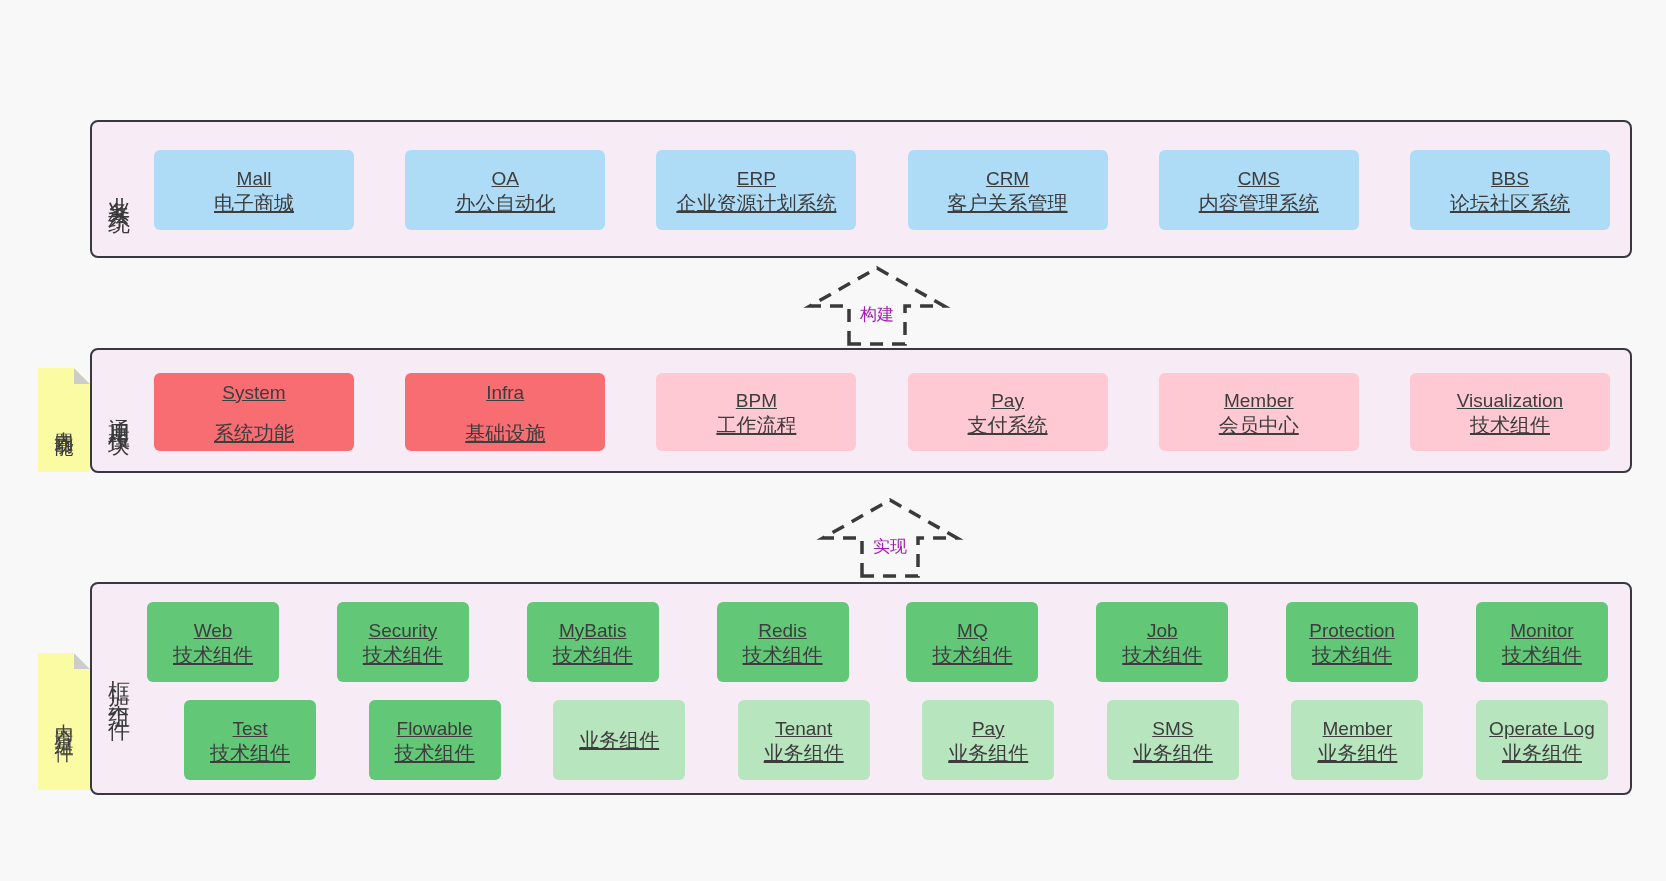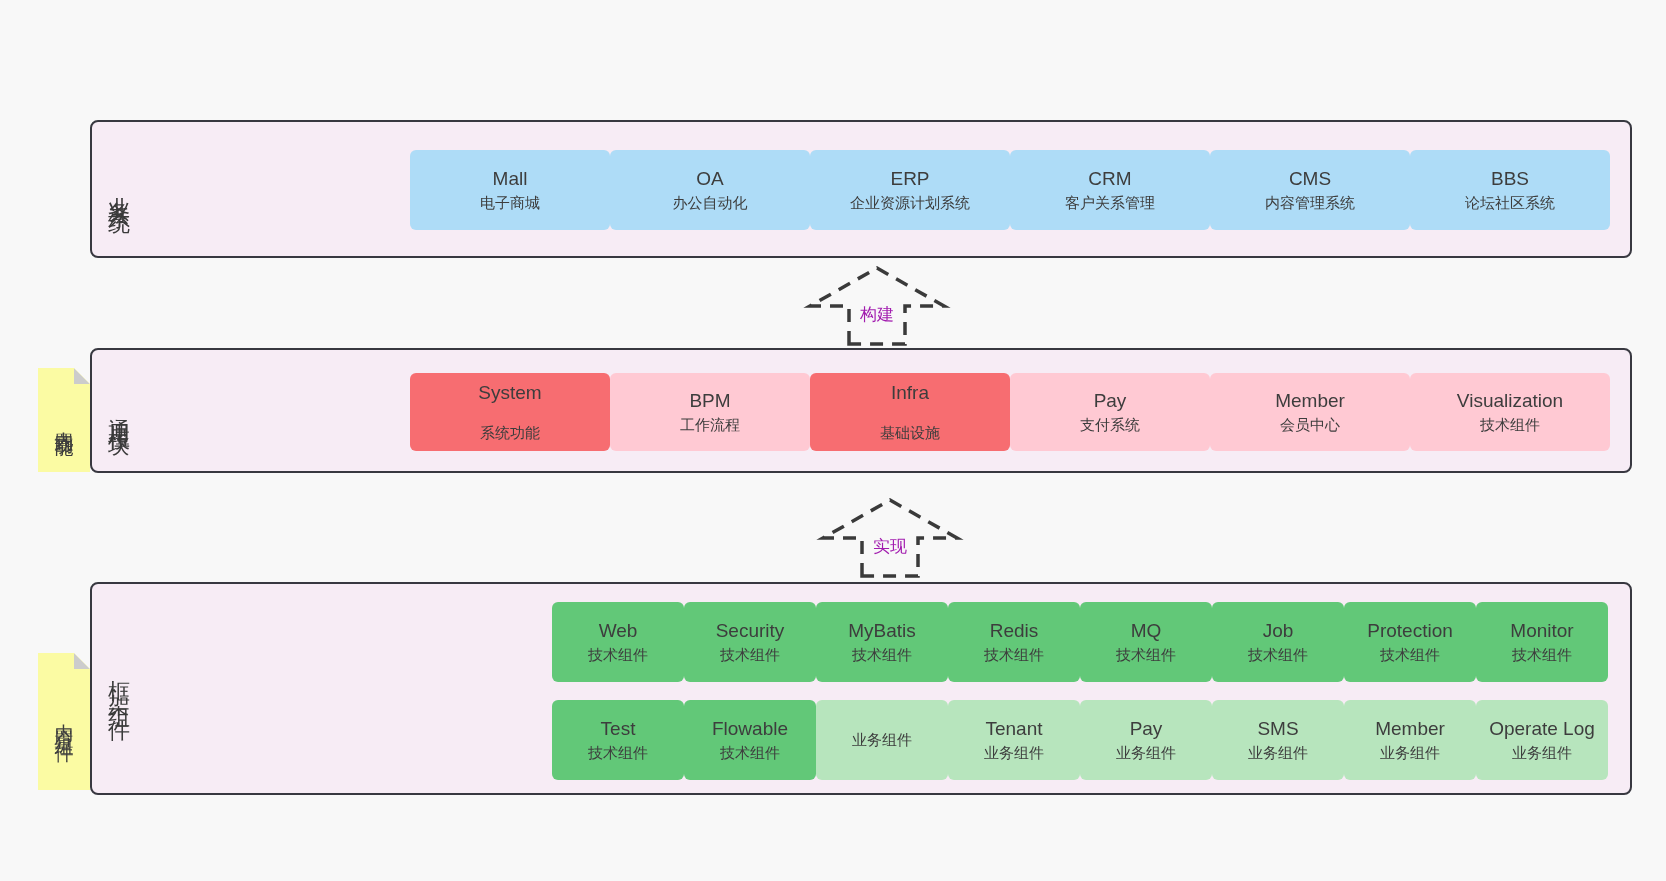--- a/index.html
+++ b/index.html
@@ -21,35 +21,35 @@
   .panel-1 { top: 348px; height: 125px; }
   .panel-2 { top: 582px; height: 213px; }
 
   .panel-label {
     position: absolute; left: 12px; top: 50%; transform: translateY(-50%);
     writing-mode: vertical-rl; text-orientation: upright;
     font-size: 22px; letter-spacing: 5px; color: #3a3a3a; white-space: nowrap;
   }
   .panel-2 .panel-label { letter-spacing: 13px; }
 
-  .box-row { position: absolute; display: flex; justify-content: flex-end; }
+  .box-row { position: absolute; display: flex; justify-content: space-between; text-decoration: underline; }
   .panel-0 .box-row { left: 62px; right: 20px; top: 28px; }
   .panel-1 .box-row { left: 62px; right: 20px; top: 23px; }
   .panel-2 .row-a  { left: 55px; right: 22px; top: 18px; }
   .panel-2 .row-b  { left: 55px; right: 22px; top: 116px; padding-left: 37px; }
 
   .box {
     width: 200px; height: 80px; border-radius: 6px;
     display: flex; flex-direction: column; justify-content: center; align-items: center;
     text-align: center; padding: 4px 10px; box-sizing: border-box;
   }
   .panel-1 .box { height: 78px; }
   .panel-2 .box { width: 132px; }
   .box-title    { font-size: 19px; line-height: 25px; }
-  .box-subtitle { font-size: 15px; line-height: 24px; }
+  .box-subtitle { font-size: 20px; line-height: 24px; }
 
   .blue        { background: var(--blue, #aedcf7); }
   .red         { background: var(--red, #f76d71); gap: 16px; }
   .pink        { background: var(--pink, #ffc9d3); }
   .green       { background: var(--green, #62c878); }
   .light-green { background: var(--light-green, #b7e5bd); }
 
   .sticky {
     position: absolute; left: 38px; width: 52px;
     background: var(--sticky-yellow, #fbfba3);
@@ -125,27 +125,27 @@
     <span class="arrow-label">构建</span>
   </div>
 
   <section class="panel panel-1">
     <div class="panel-label">通用模块</div>
     <div class="box-row">
         <div class="box red">
           <div class="box-title">System</div>
           <div class="box-subtitle">系统功能</div>
         </div>
-        <div class="box pink">
-          <div class="box-title">BPM</div>
-          <div class="box-subtitle">工作流程</div>
-        </div>
         <div class="box red">
           <div class="box-title">Infra</div>
           <div class="box-subtitle">基础设施</div>
+        </div>
+        <div class="box pink">
+          <div class="box-title">BPM</div>
+          <div class="box-subtitle">工作流程</div>
         </div>
         <div class="box pink">
           <div class="box-title">Pay</div>
           <div class="box-subtitle">支付系统</div>
         </div>
         <div class="box pink">
           <div class="box-title">Member</div>
           <div class="box-subtitle">会员中心</div>
         </div>
         <div class="box pink">

